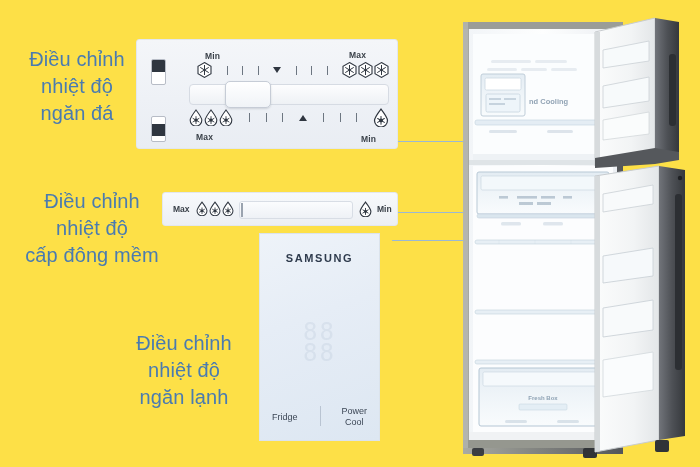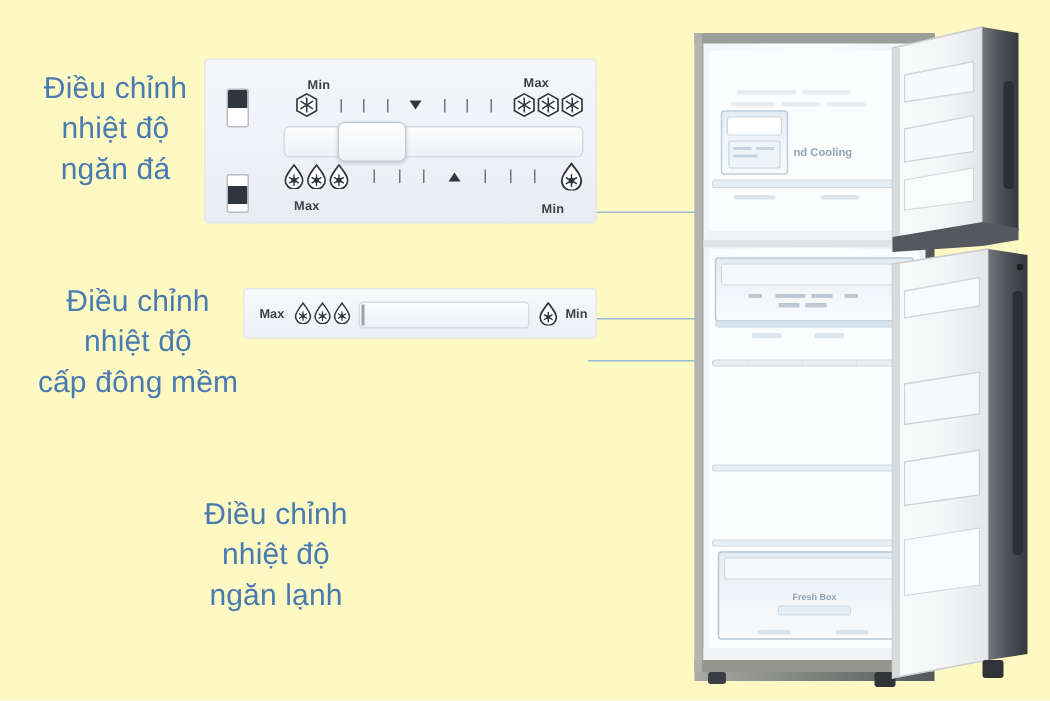--- a/index.html
+++ b/index.html
@@ -2,21 +2,21 @@
 <html><head>
 <meta charset="utf-8">
 <style>
   * { box-sizing: border-box; margin: 0; padding: 0; }
   html, body {
     width: 700px; height: 467px;
     background: #ffffff;
     font-family: "Liberation Sans", "DejaVu Sans", sans-serif;
     overflow: hidden;
   }
-  #stage { position: relative; width: 700px; height: 467px; background: #fef9c3; }
+  #stage { position: relative; width: 700px; height: 467px; background: #fde047; }
 
   
   .annot {
     position: absolute;
     color: #4a7bb0;
     font-size: 20px;
     line-height: 27px;
     text-align: center;
     white-space: pre-line;
     letter-spacing: .1px;
@@ -319,20 +319,29 @@
         <g stroke="#2f3640" stroke-width="1" stroke-linecap="round">
           <line x1="7" y1="7.8" x2="7" y2="14.4"></line>
             <line x1="4.2" y1="9.5" x2="9.8" y2="12.8"></line>
             <line x1="9.8" y1="9.5" x2="4.2" y2="12.8"></line>
         </g>
       </svg>
     </span>
     <div id="soft-min">Min</div>
   </div>
 
+  <div id="panel-samsung">
+    <div id="samsung-logo">SAMSUNG</div>
+    <div id="ghost-display">88
+88</div>
+    <div id="label-fridge">Fridge</div>
+    <div id="panel-divider"></div>
+    <div id="label-power">Power
+Cool</div>
+  </div>
 
   <div id="fridge">
     <svg width="268" height="455" viewBox="0 0 268 455">
       <defs>
         <linearGradient id="steel" x1="0" y1="0" x2="1" y2="0">
           <stop offset="0" stop-color="#a9aaa4"></stop>
             <stop offset=".35" stop-color="#8b8d88"></stop>
           <stop offset=".7" stop-color="#6e7070"></stop>
             <stop offset="1" stop-color="#53565a"></stop>
         </linearGradient>

